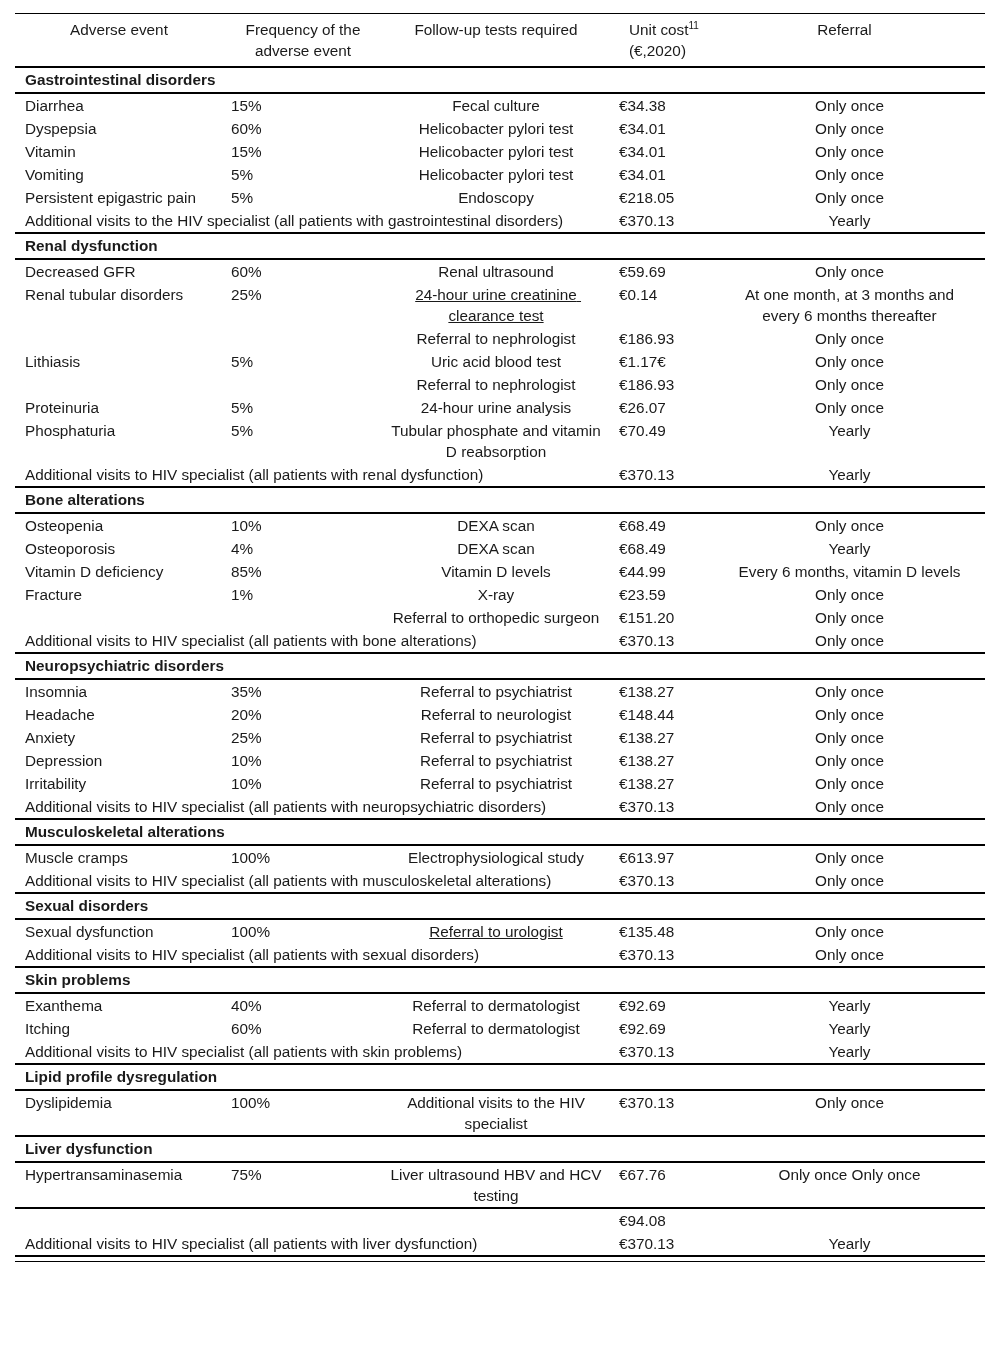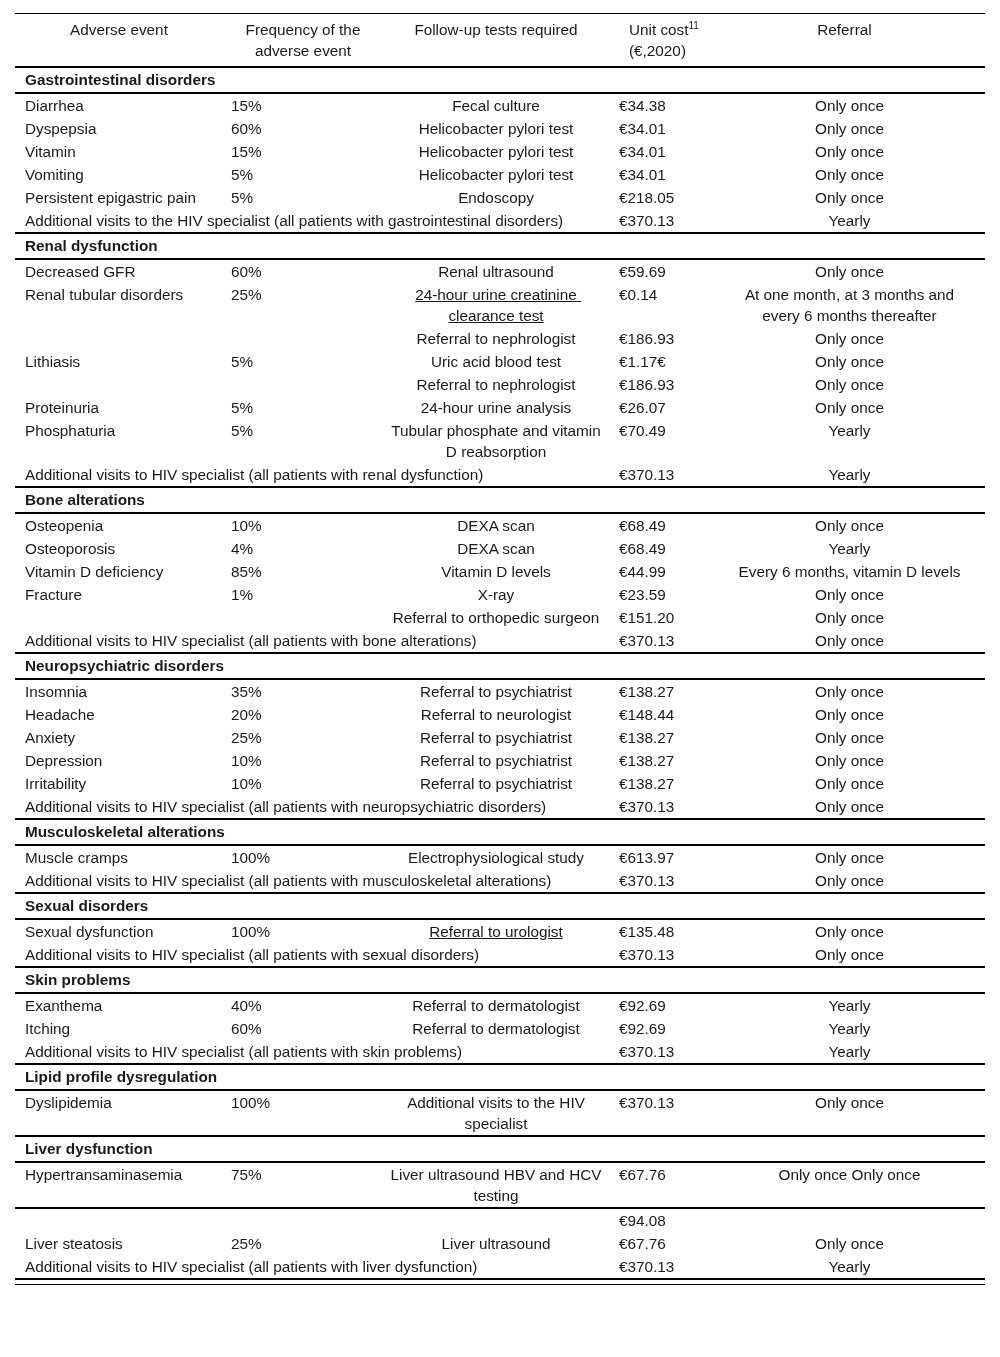--- a/index.html
+++ b/index.html
@@ -303,27 +303,20 @@
           <td class="cost">€67.76</td>
           <td class="freq">Only once Only once</td>
         </tr>
         <tr>
           <td></td>
           <td class="pct"></td>
           <td class="test"><span style="white-space: pre-wrap;"></span></td>
           <td class="cost">€94.08</td>
           <td class="freq"></td>
         </tr>
-        <tr>
-          <td>Liver steatosis</td>
-          <td class="pct">25%</td>
-          <td class="test"><span style="white-space: pre-wrap;">Liver ultrasound</span></td>
-          <td class="cost">€67.76</td>
-          <td class="freq">Only once</td>
-        </tr>
         <tr class="last">
           <td class="span" colspan="3">Additional visits to HIV specialist (all patients with liver dysfunction)</td>
           <td class="cost">€370.13</td>
           <td class="freq">Yearly</td>
         </tr>
       </tbody>
 </table>
 <div class="endrule2"></div>
 </div>
 

